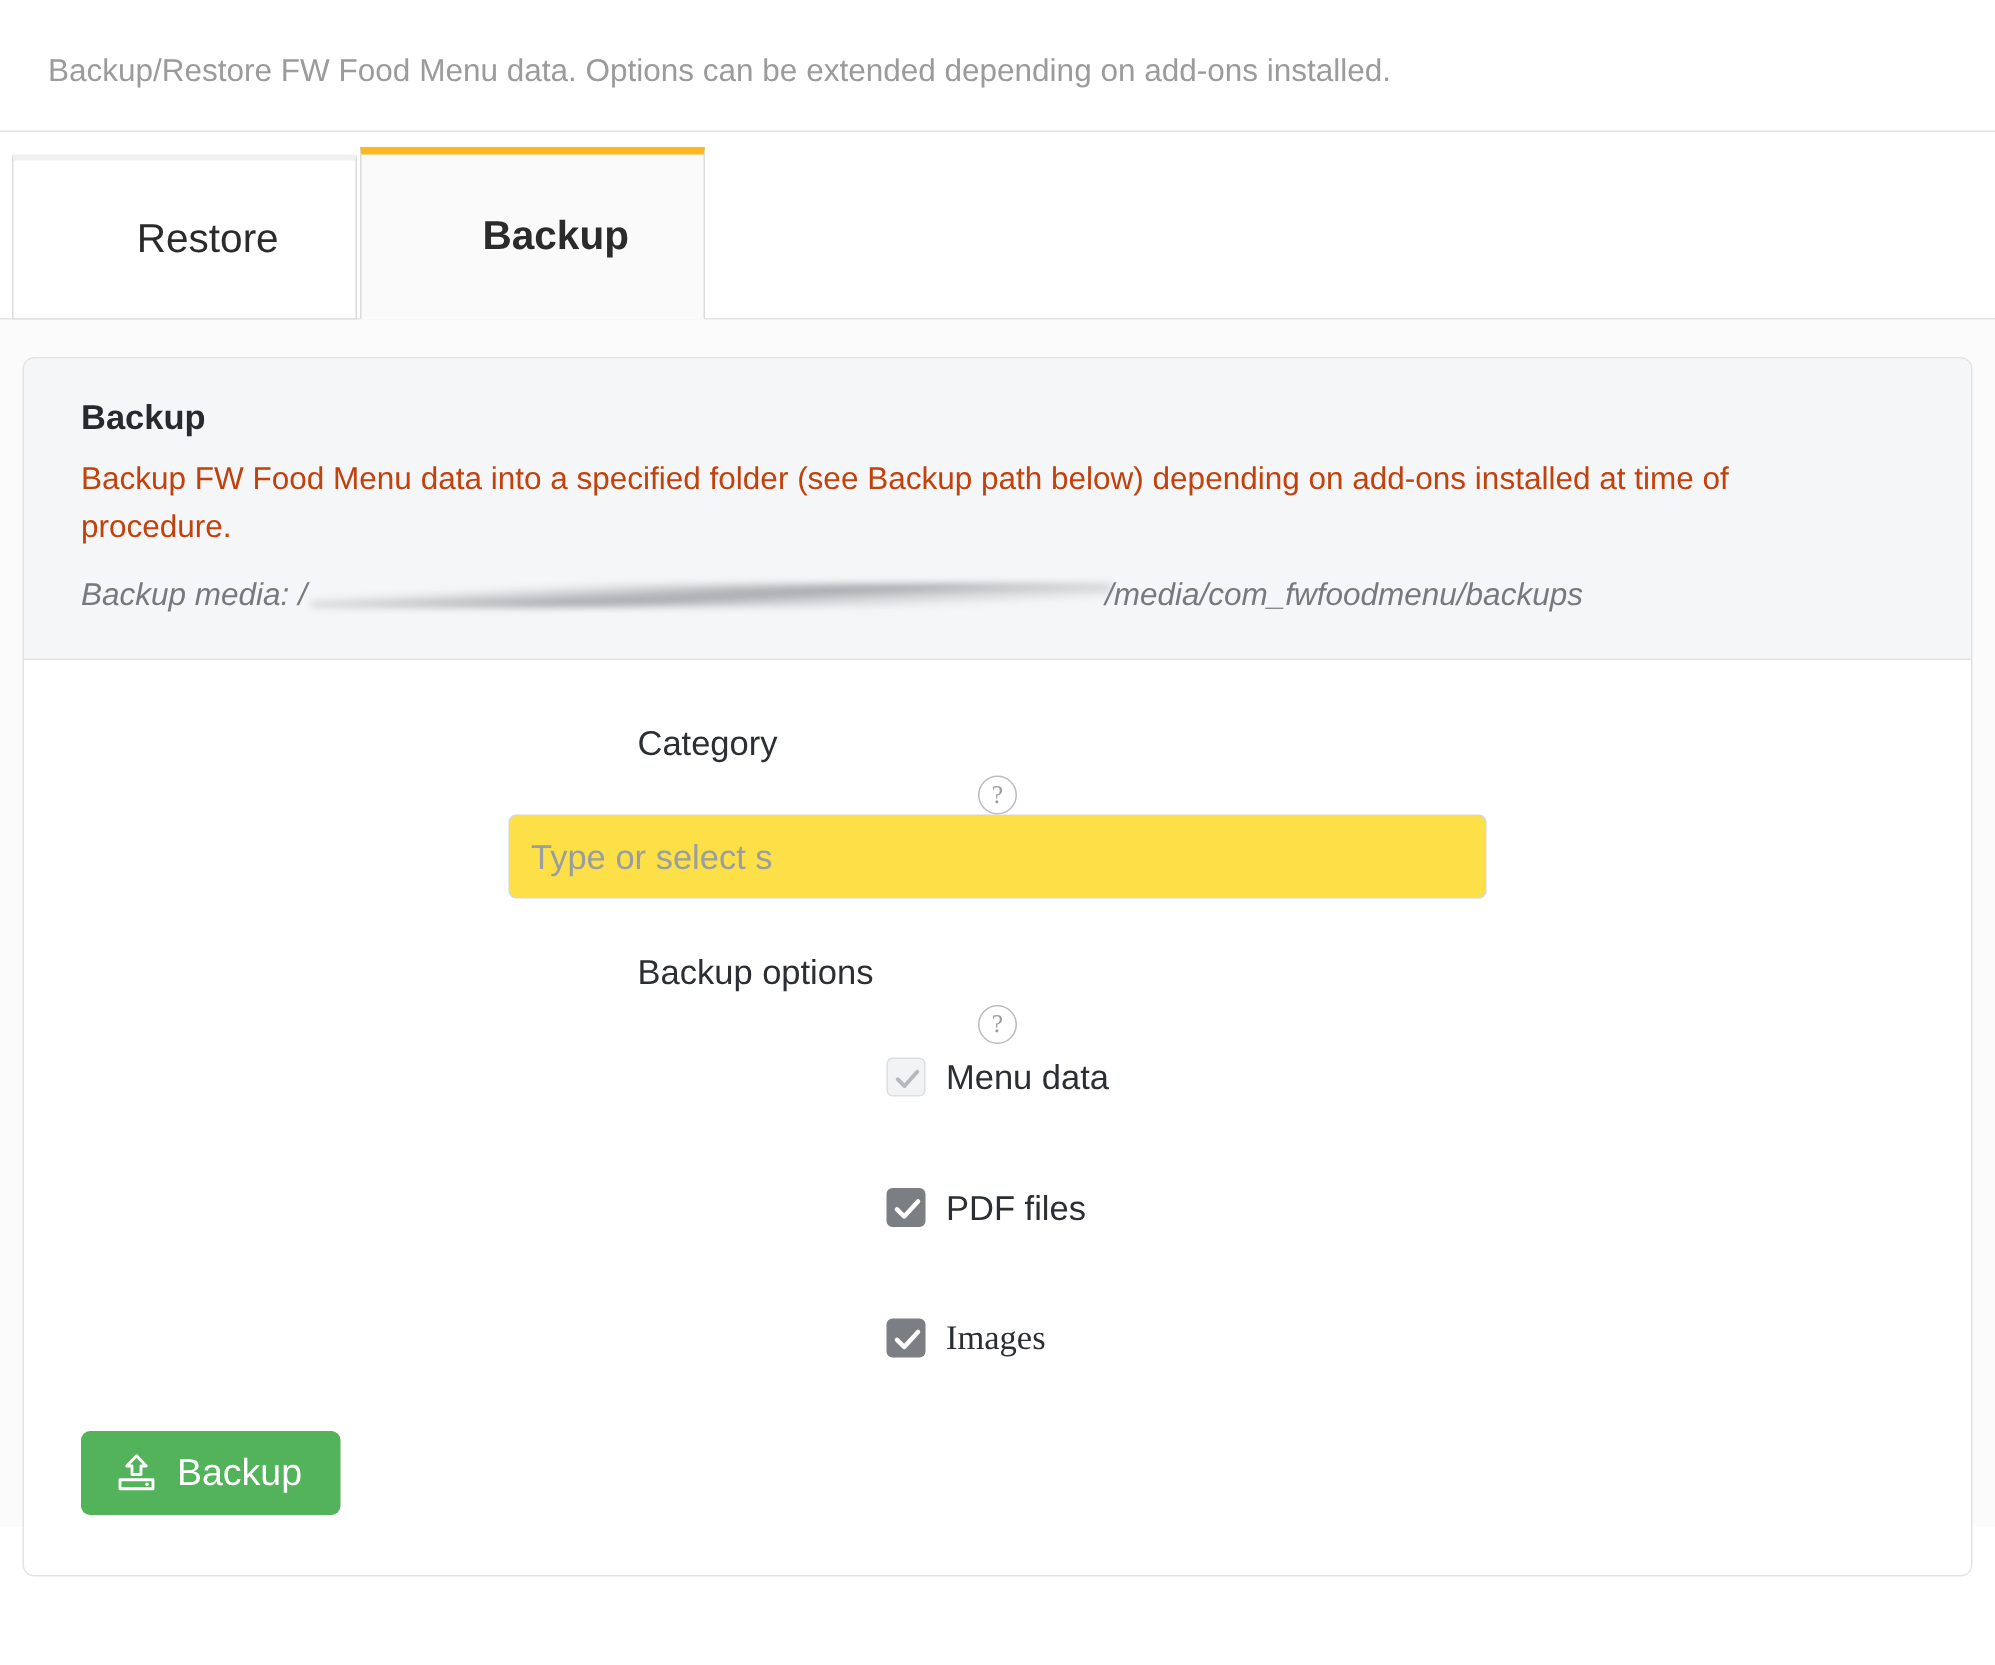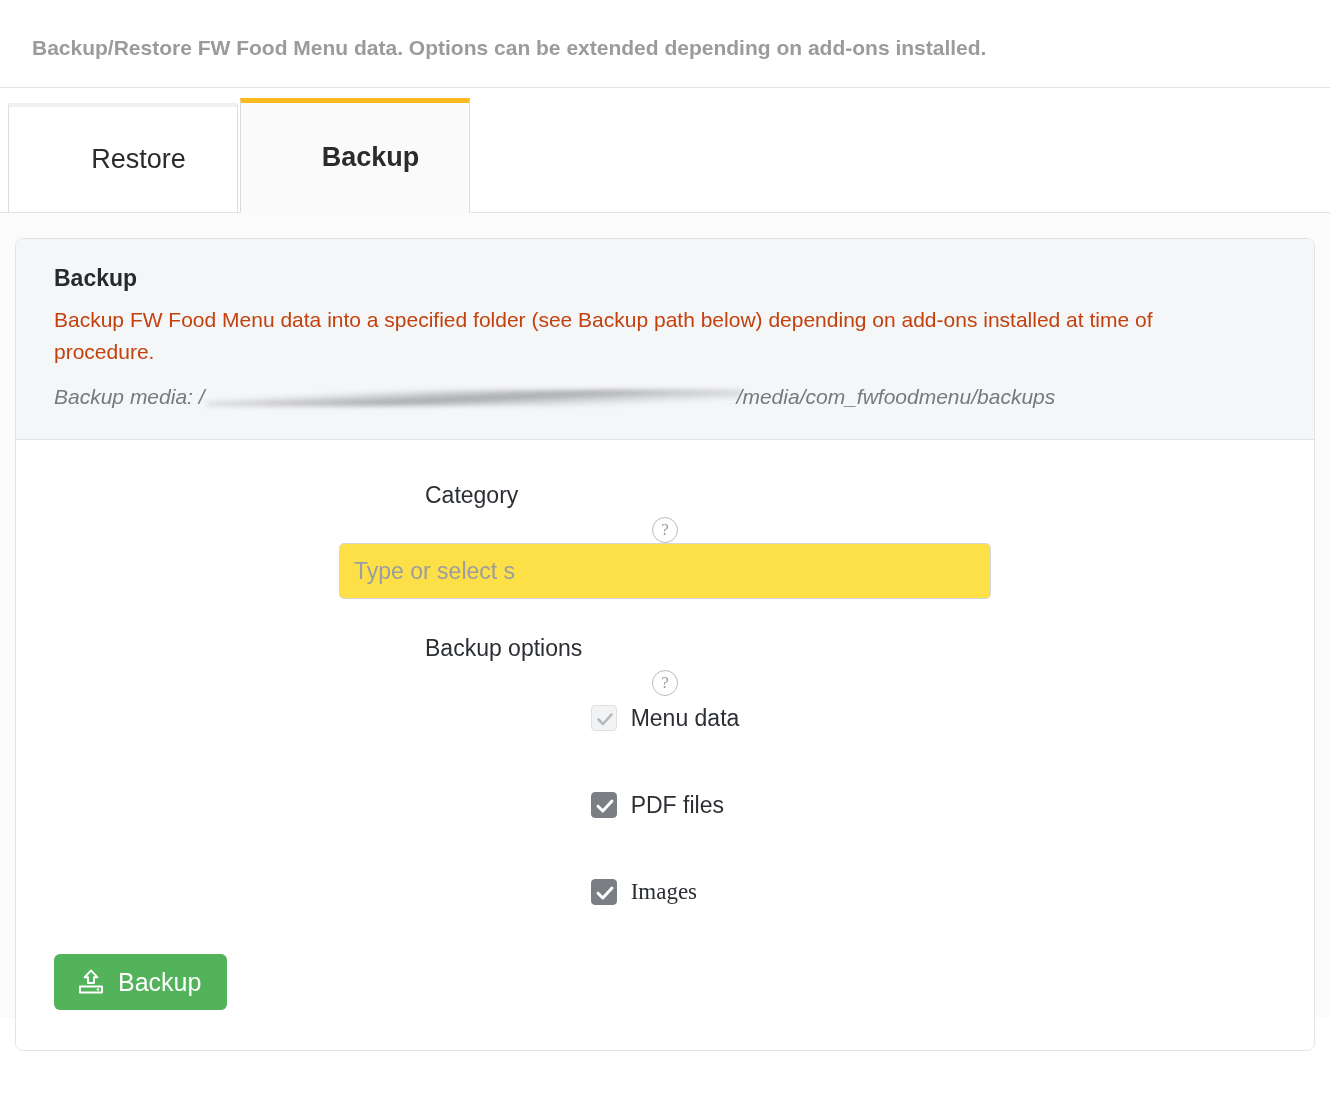--- a/index.html
+++ b/index.html
@@ -36,21 +36,21 @@
     font-weight: bold;
     letter-spacing: -0.5px;
     color: #22262a;
     line-height: 1.05;
     margin: 0;
   }
   .page-subtitle {
     margin: 16px 0 0 2px;
     font-size: 21px;
     color: #9b9b9b;
-    font-weight: bold;
+    font-weight: normal;
     line-height: 1.3;
   }
   .header-rule {
     height: 1px;
     background: #e3e3e3;
     width: 100%;
   }
 
   
   .tabs-wrap {

